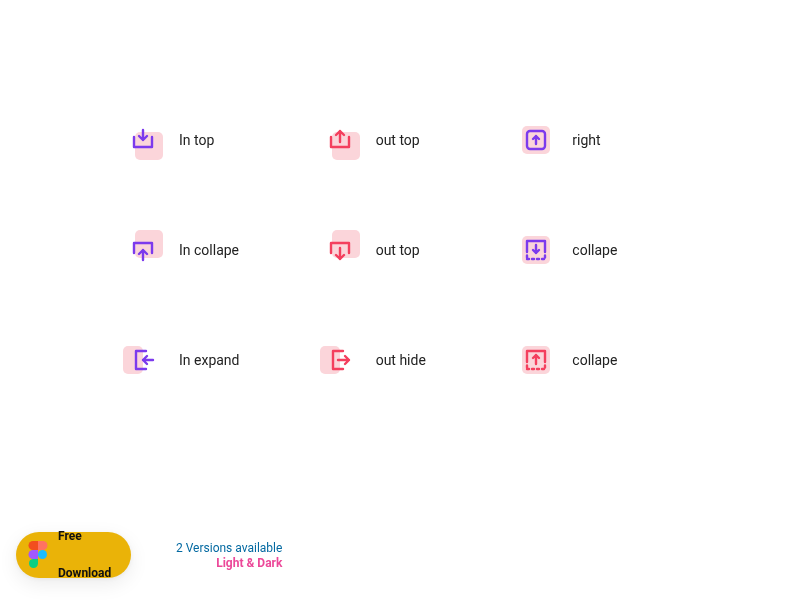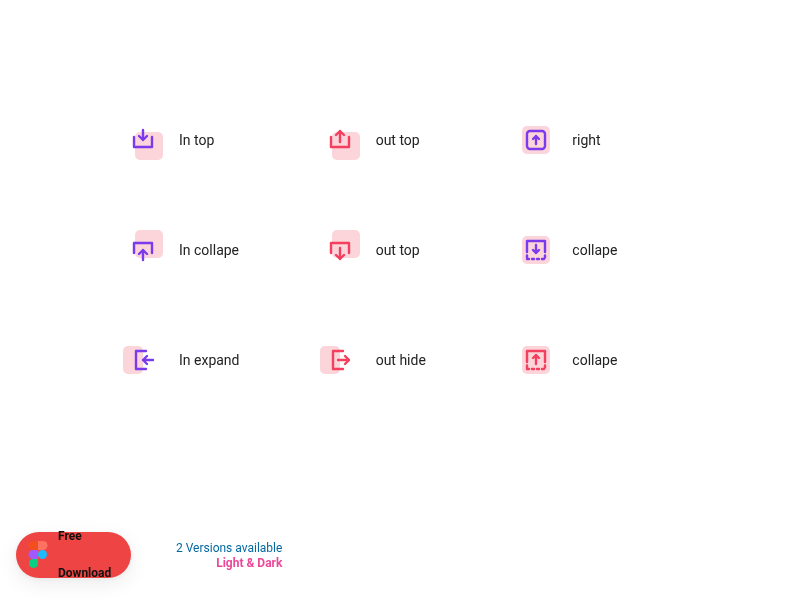--- a/index.html
+++ b/index.html
@@ -40,21 +40,21 @@
     font-size: 14px;
     color: #222;
     font-weight: 400;
   }
   
   .footer-pill {
     position: absolute;
     left: 16px;
     bottom: 22px;
     height: 46px;
-    background: #ef4444;
+    background: #eab308;
     border-radius: 999px;
     box-shadow: 0 6px 20px rgba(0,0,0,0.08), 0 1px 4px rgba(0,0,0,0.05);
     display: flex;
     align-items: center;
     padding: 0 20px 0 12px;
     gap: 10px;
   }
   .figma-logo {
     width: 20px;
     height: 28px;

